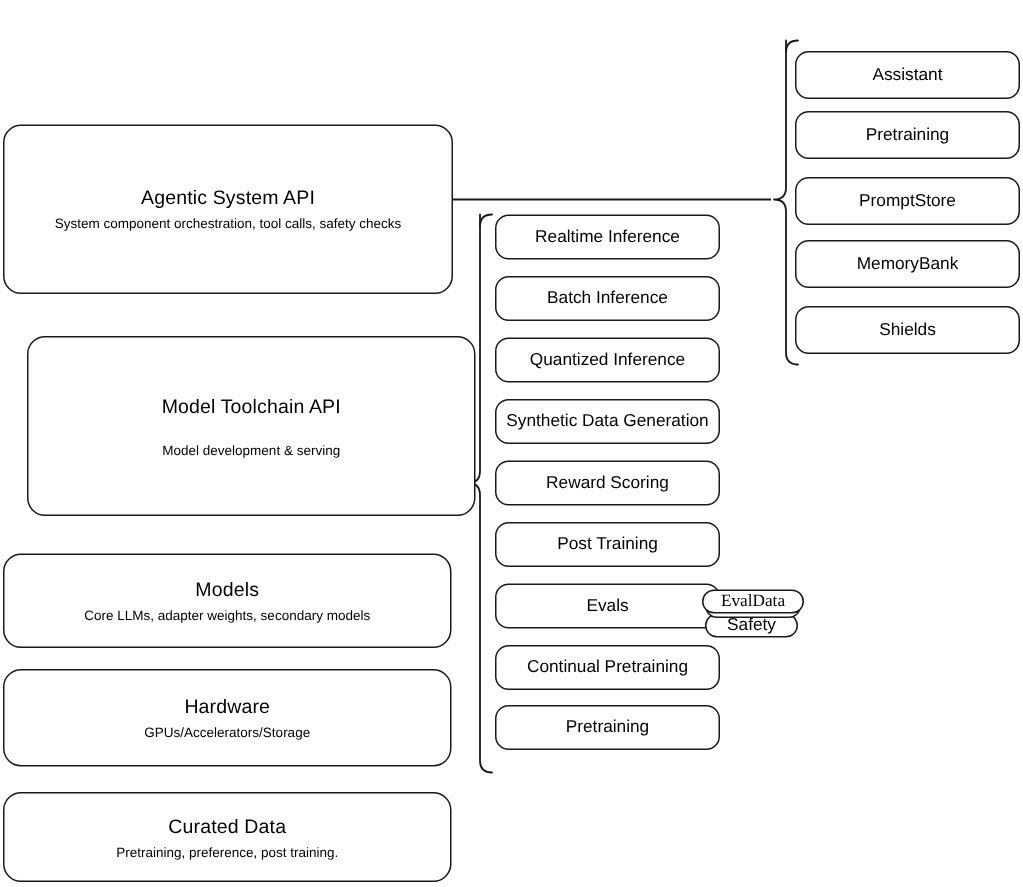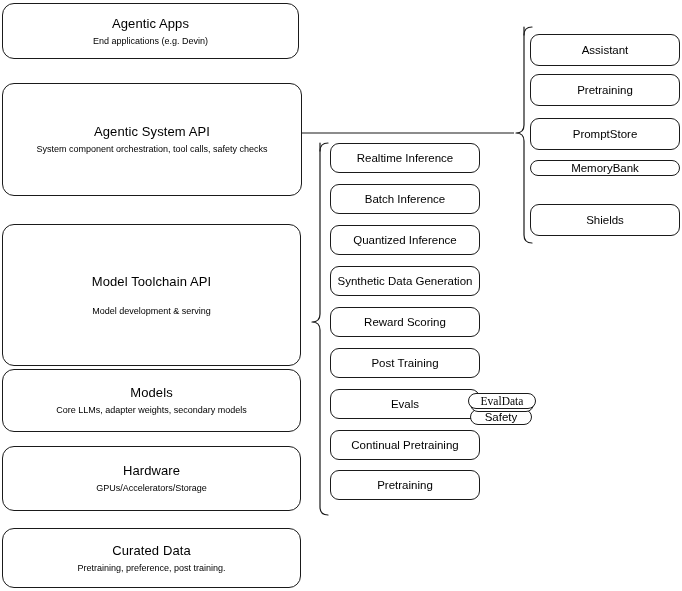--- a/index.html
+++ b/index.html
@@ -88,31 +88,27 @@
 
     <path d="M 524 27
              L 524 125
              Q 524 133 516 133
              Q 524 133 524 141
              L 524 235
              Q 524 243 532 243" fill="none" stroke="#1a1a1a" stroke-width="1.2" stroke-linecap="round" stroke-linejoin="round"></path>
     <path d="M 524 35 Q 524 27 532 27" fill="none" stroke="#1a1a1a" stroke-width="1.2" stroke-linecap="round"></path>
   </svg>
 
-  <div class="node layer" style="left:2px;  top:3px;   width:297px; height:56px;">
-    <div class="title">Agentic Apps</div>
-    <div class="subtitle">End applications (e.g. Devin)</div>
-  </div>
 
   <div class="node layer" style="left:2px;  top:83px;  width:300px; height:113px;">
     <div class="title">Agentic System API</div>
     <div class="subtitle">System component orchestration, tool calls, safety checks</div>
   </div>
 
-  <div class="node layer" style="left:2px;  top:224px; width:299px; height:142px;gap:12px;">
+  <div class="node layer" style="left:18px;  top:224px; width:299px; height:120px;gap:12px;">
     <div class="title">Model Toolchain API</div>
     <div class="subtitle">Model development &amp; serving</div>
   </div>
 
   <div class="node layer" style="left:2px;  top:369px; width:299px; height:63px;">
     <div class="title">Models</div>
     <div class="subtitle">Core LLMs, adapter weights, secondary models</div>
   </div>
 
   <div class="node layer" style="left:2px;  top:446px; width:299px; height:65px;">
@@ -165,20 +161,20 @@
 
   <div class="node chip" style="left:530px; top:34px;  width:150px; height:32px;">
     <span>Assistant</span>
   </div>
   <div class="node chip" style="left:530px; top:74px;  width:150px; height:32px;">
     <span>Pretraining</span>
   </div>
   <div class="node chip" style="left:530px; top:118px; width:150px; height:32px;">
     <span>PromptStore</span>
   </div>
-  <div class="node chip" style="left:530px; top:160px; width:150px; height:16px;">
+  <div class="node chip" style="left:530px; top:160px; width:150px; height:32px;">
     <span>MemoryBank</span>
   </div>
   <div class="node chip" style="left:530px; top:204px; width:150px; height:32px;">
     <span>Shields</span>
   </div>
 
 </div>
 
 </body></html>

